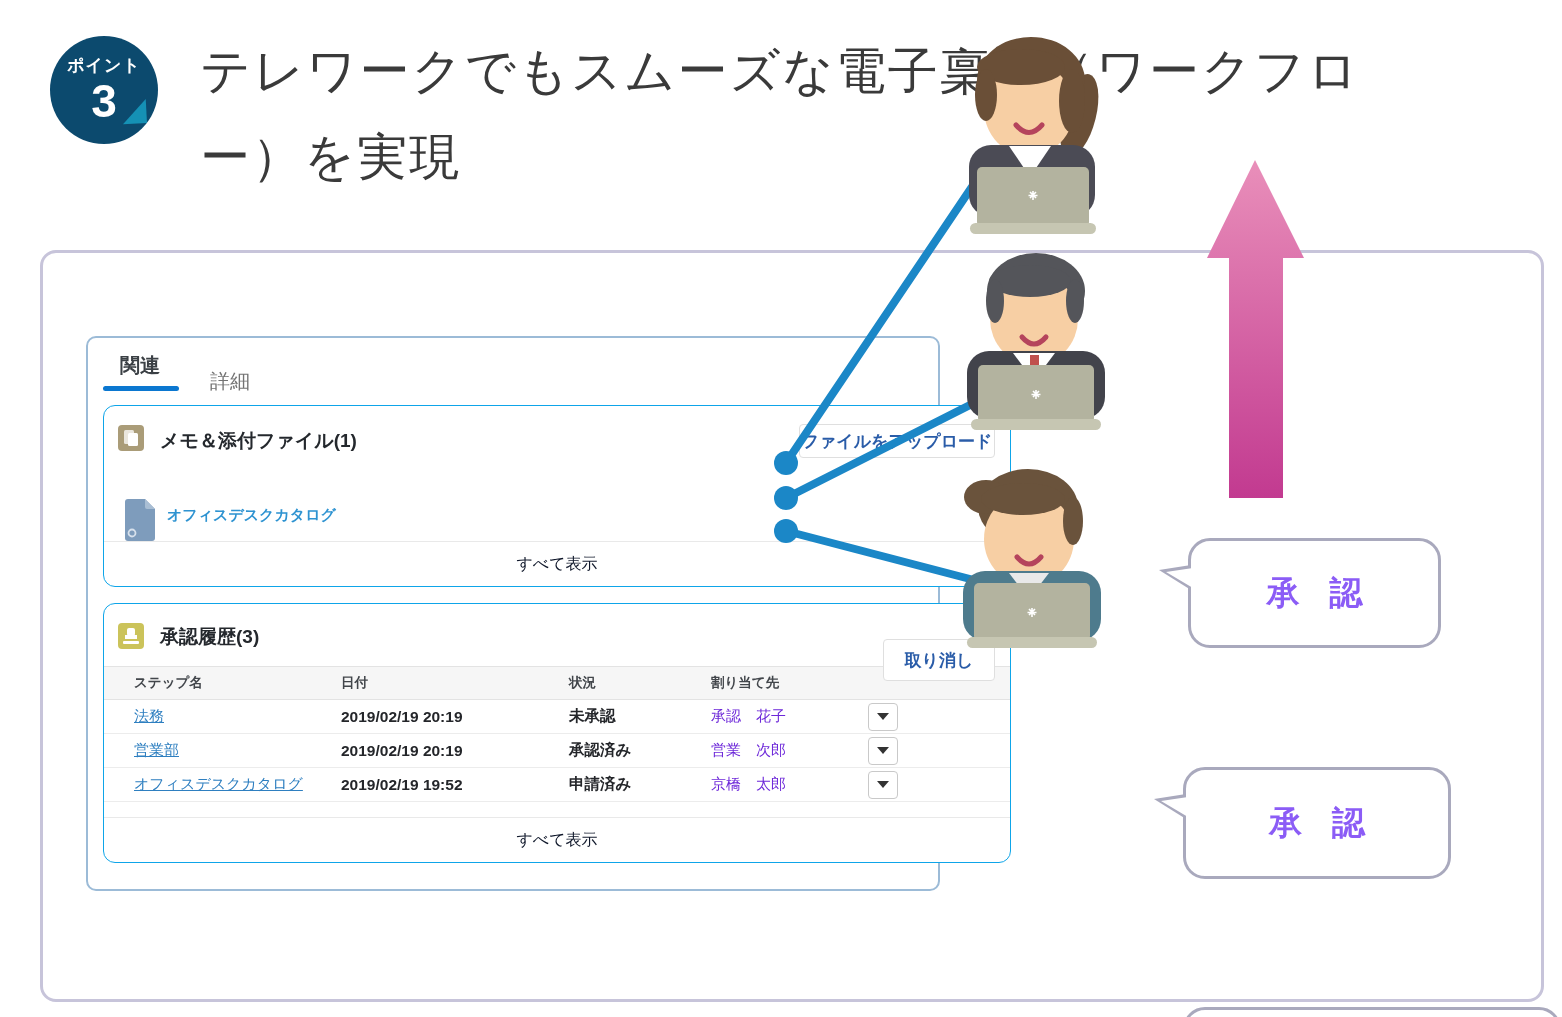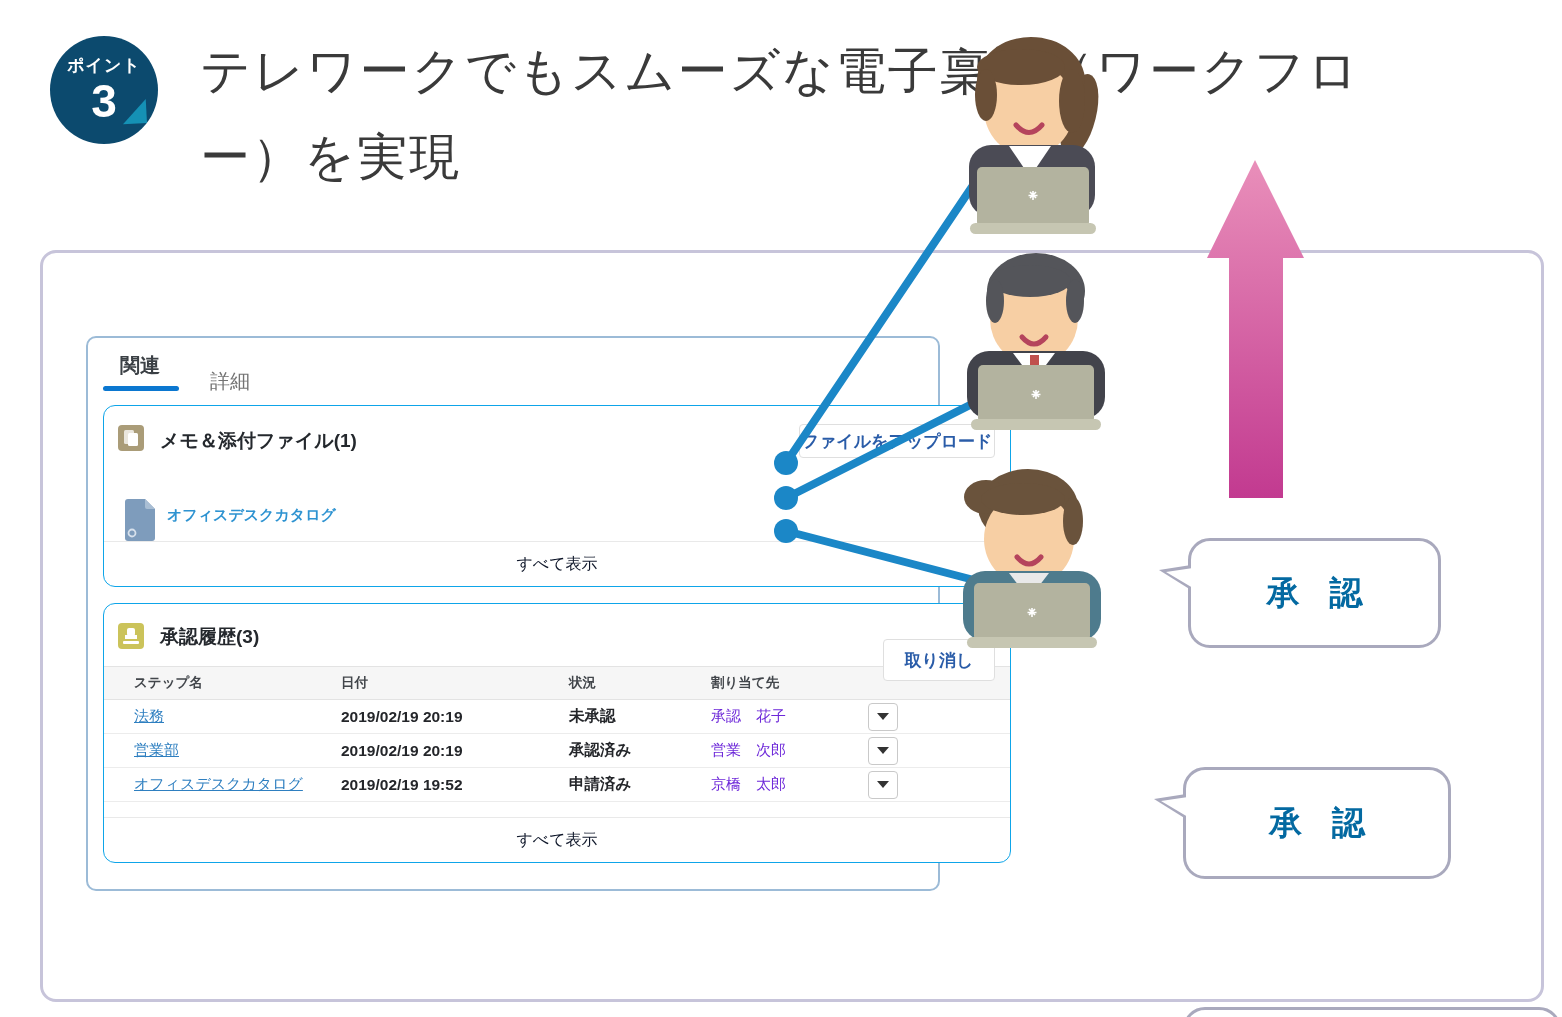--- a/index.html
+++ b/index.html
@@ -73,21 +73,21 @@
 
   
   .bubble { position:absolute; background:#fff; border:3px solid #a9a9bd; border-radius:22px; z-index:6; }
   .bubble::before { content:''; position:absolute; left:-32px; top:24px; width:0; height:0;
     border-style:solid; border-width:5px 32px 20px 0;
     border-color:transparent #a9a9bd transparent transparent; }
   .bubble::after { content:''; position:absolute; left:-25px; top:27px; width:0; height:0;
     border-style:solid; border-width:4px 27px 16px 0;
     border-color:transparent #ffffff transparent transparent; }
   .bubble-approve { width:253px; height:110px; display:flex; align-items:center; justify-content:center;
-    font-size:33px; font-weight:700; color:#0369a1; letter-spacing:30px; padding-left:30px; }
+    font-size:33px; font-weight:700; color:#8b5cf6; letter-spacing:30px; padding-left:30px; }
   .b1 { left:1145px; top:285px; }
   .b2 { left:1140px; top:514px; width:268px; height:112px; }
   .b3 { left:1140px; top:754px; width:378px; height:208px; padding:22px 0 0 28px;
     display:flex; flex-direction:column; gap:8px; }
 </style>
 </head>
 <body>
 
 <div class="point-badge">
   <span class="pb-label">ポイント</span>

